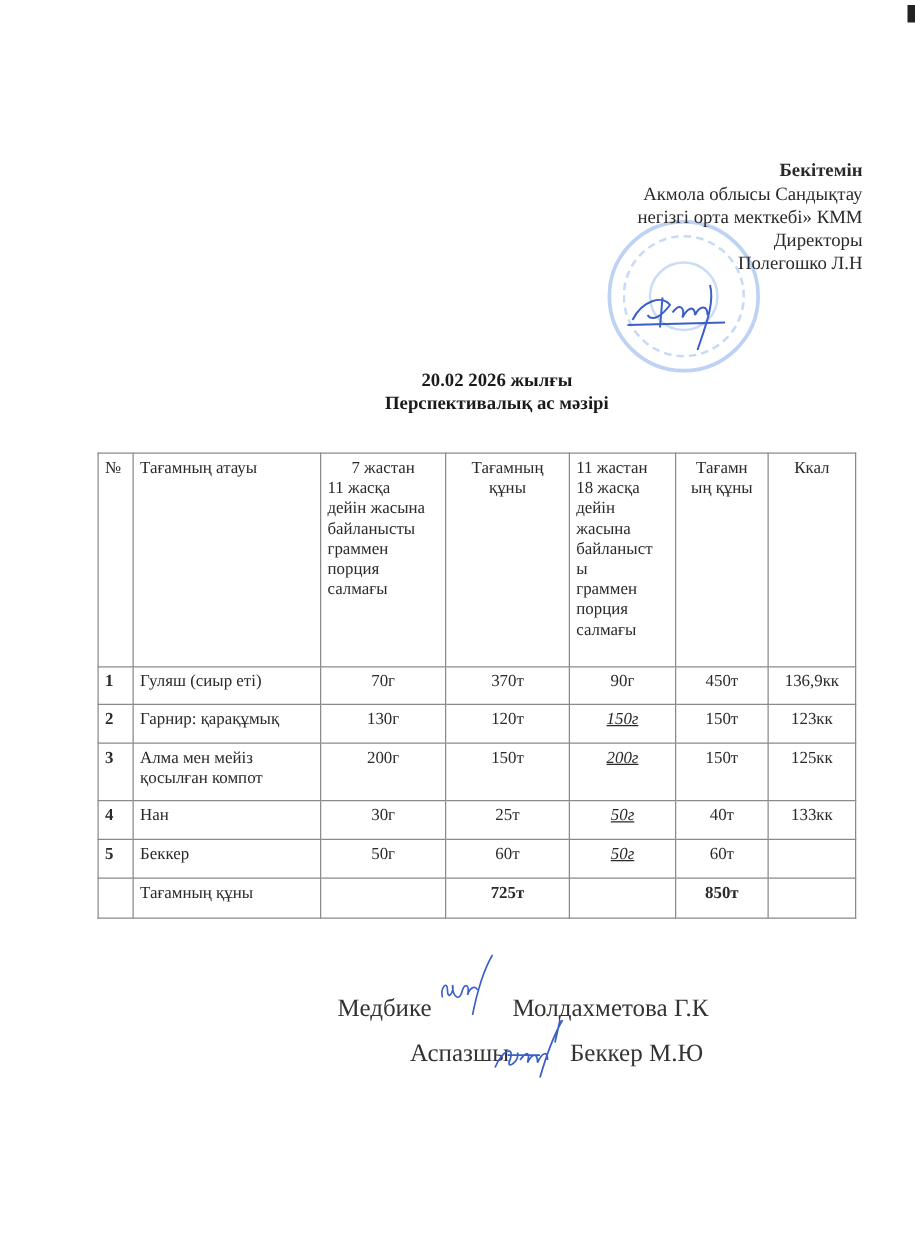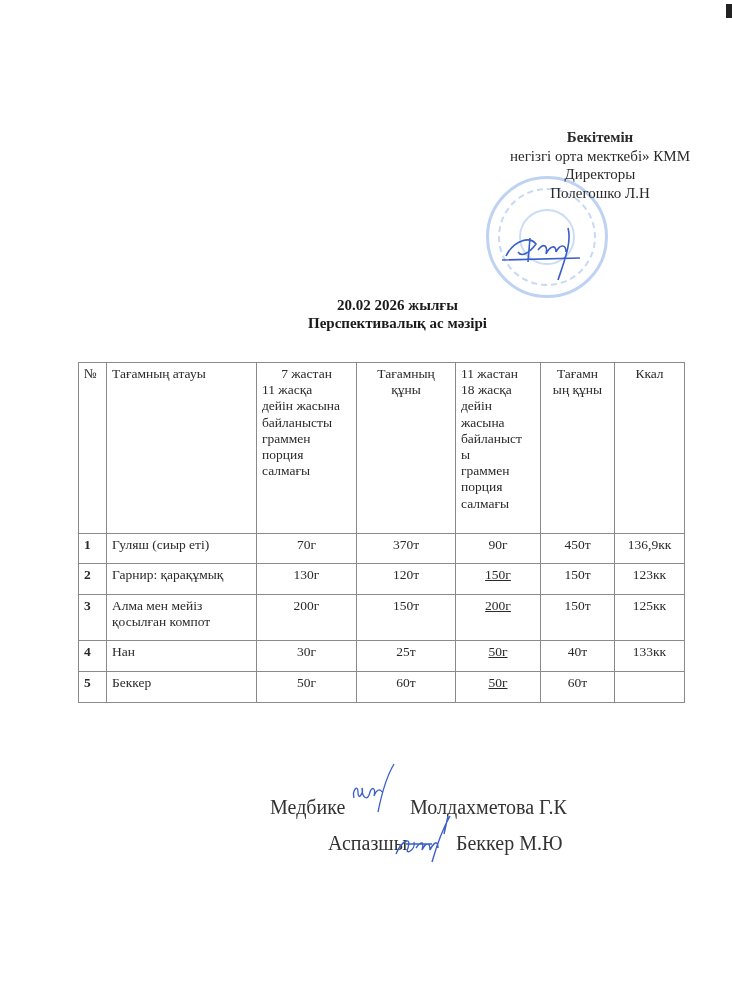--- a/index.html
+++ b/index.html
@@ -2,21 +2,21 @@
 <html><head>
 <meta charset="utf-8">
 <style>
   html, body { margin: 0; padding: 0; }
   body {
     width: 732px; height: 1008px; background: #ffffff; position: relative; overflow: hidden;
     font-family: "Liberation Serif", "DejaVu Serif", serif; color: #1a1a1a;
   }
   .page-num { position: absolute; right: 0; top: 4px; width: 6px; height: 14px; background: #222; }
   .approve {
-    position: absolute; right: 42px; top: 128px; text-align: center;
+    position: absolute; right: 42px; top: 128px; text-align: right;
     font-size: 15px; line-height: 18.6px; color: #2a2a2a;
   }
   .approve .ttl { font-weight: bold; }
   .stamp {
     position: absolute; left: 486px; top: 176px; width: 122px; height: 122px; border-radius: 50%;
     border: 3px solid rgba(70,130,220,0.35); box-sizing: border-box;
   }
   .stamp::before {
     content: ""; position: absolute; inset: 9px; border-radius: 50%;
     border: 2px dashed rgba(70,130,220,0.3);
@@ -33,36 +33,37 @@
   table.menu {
     position: absolute; left: 78px; top: 362px; border-collapse: collapse;
     font-size: 13.5px; line-height: 16.2px; color: #2a2a2a;
   }
   table.menu td {
     border: 1.4px solid #8a8a8a; vertical-align: top; padding: 3px 5px;
   }
   .h { font-weight: normal; }
   .c { text-align: center; }
   .num { font-weight: bold; }
-  .u { text-decoration: underline; }
+  .u { text-decoration: underline; font-style: italic; }
   .b { font-weight: bold; }
   .signers { position: absolute; font-size: 20px; color: #333; }
 </style>
 </head>
 <body>
 
 <div class="page-num"></div>
 
 <div class="stamp"></div>
 <svg class="sig" style="left:500px;top:222px" width="90" height="60" viewBox="0 0 90 60">
   <path d="M6 34 C14 18, 30 14, 36 22 C30 30, 22 36, 18 30 M30 16 L28 40 M38 28 C44 20, 48 24, 46 32 C50 24, 56 22, 56 30 C60 22, 66 22, 66 30 M68 6 C72 20, 64 40, 58 58 M2 38 L80 36" fill="none" stroke="#3a5fc8" stroke-width="1.6"></path>
 </svg>
 
 <div class="approve">
   <div class="ttl">Бекітемін</div>
+  <div>Акмола облысы Сандықтау</div>
   <div>негізгі орта мекткебі» КММ</div>
   <div>Директоры</div>
   <div>Полегошко Л.Н</div>
 </div>
 
 <div class="heading">
   <div>20.02  2026 жылғы</div>
   <div>Перспективалық ас мәзірі</div>
 </div>
 
@@ -140,20 +141,29 @@
   </tr>
   <tr style="height:31px">
     <td class="num">5</td>
     <td>Беккер</td>
     <td class="c">50г</td>
     <td class="c">60т</td>
     <td class="c u">50г</td>
     <td class="c">60т</td>
     <td class="c"></td>
   </tr>
+  <tr style="height:32px">
+    <td></td>
+    <td>Тағамның құны</td>
+    <td></td>
+    <td class="c b">725т</td>
+    <td></td>
+    <td class="c b">850т</td>
+    <td></td>
+  </tr>
 </tbody>
   </table>
 
 <div class="signers" style="left:270px;top:796px">
   <span>Медбике</span>
 </div>
 <svg class="sig" style="left:348px;top:762px" width="50" height="60" viewBox="0 0 50 60">
   <path d="M6 36 C4 28, 10 22, 10 30 C10 40, 16 30, 14 26 C14 36, 20 40, 22 30 C24 24, 28 26, 26 34 C28 28, 32 26, 34 30 M30 50 C34 30, 40 12, 46 2" fill="none" stroke="#3a5fc8" stroke-width="1.3"></path>
 </svg>
 <div class="signers" style="left:410px;top:796px">

